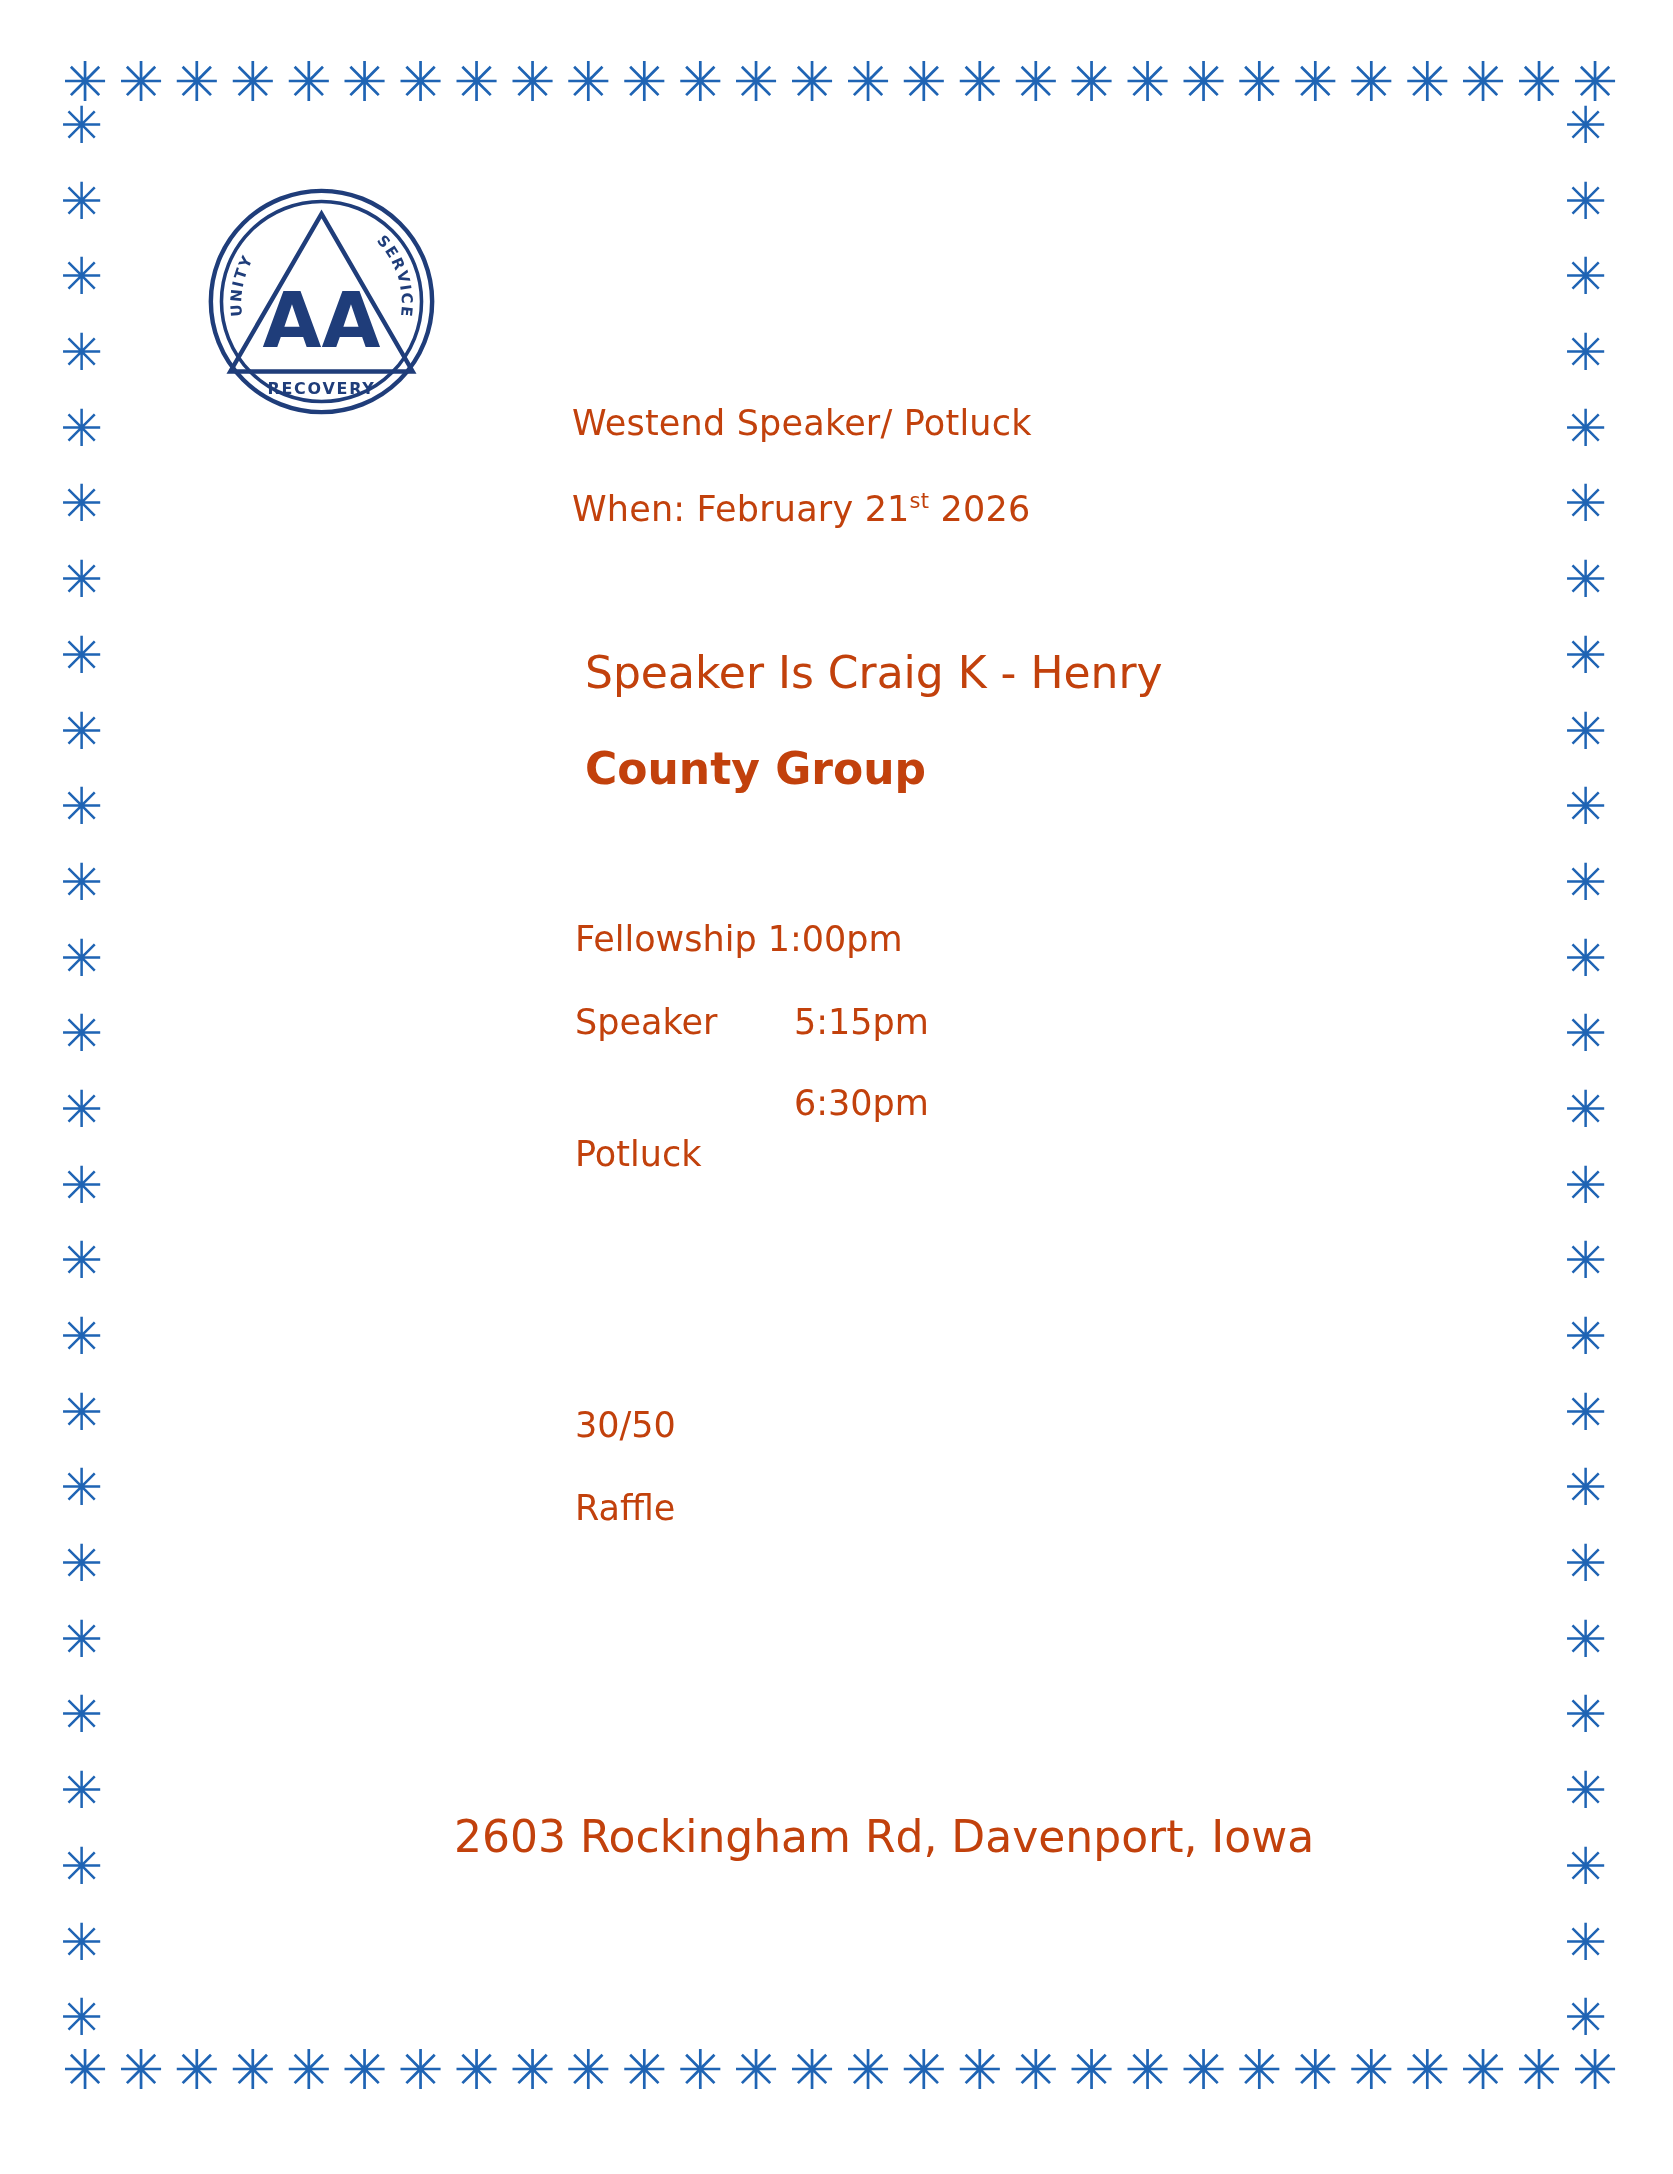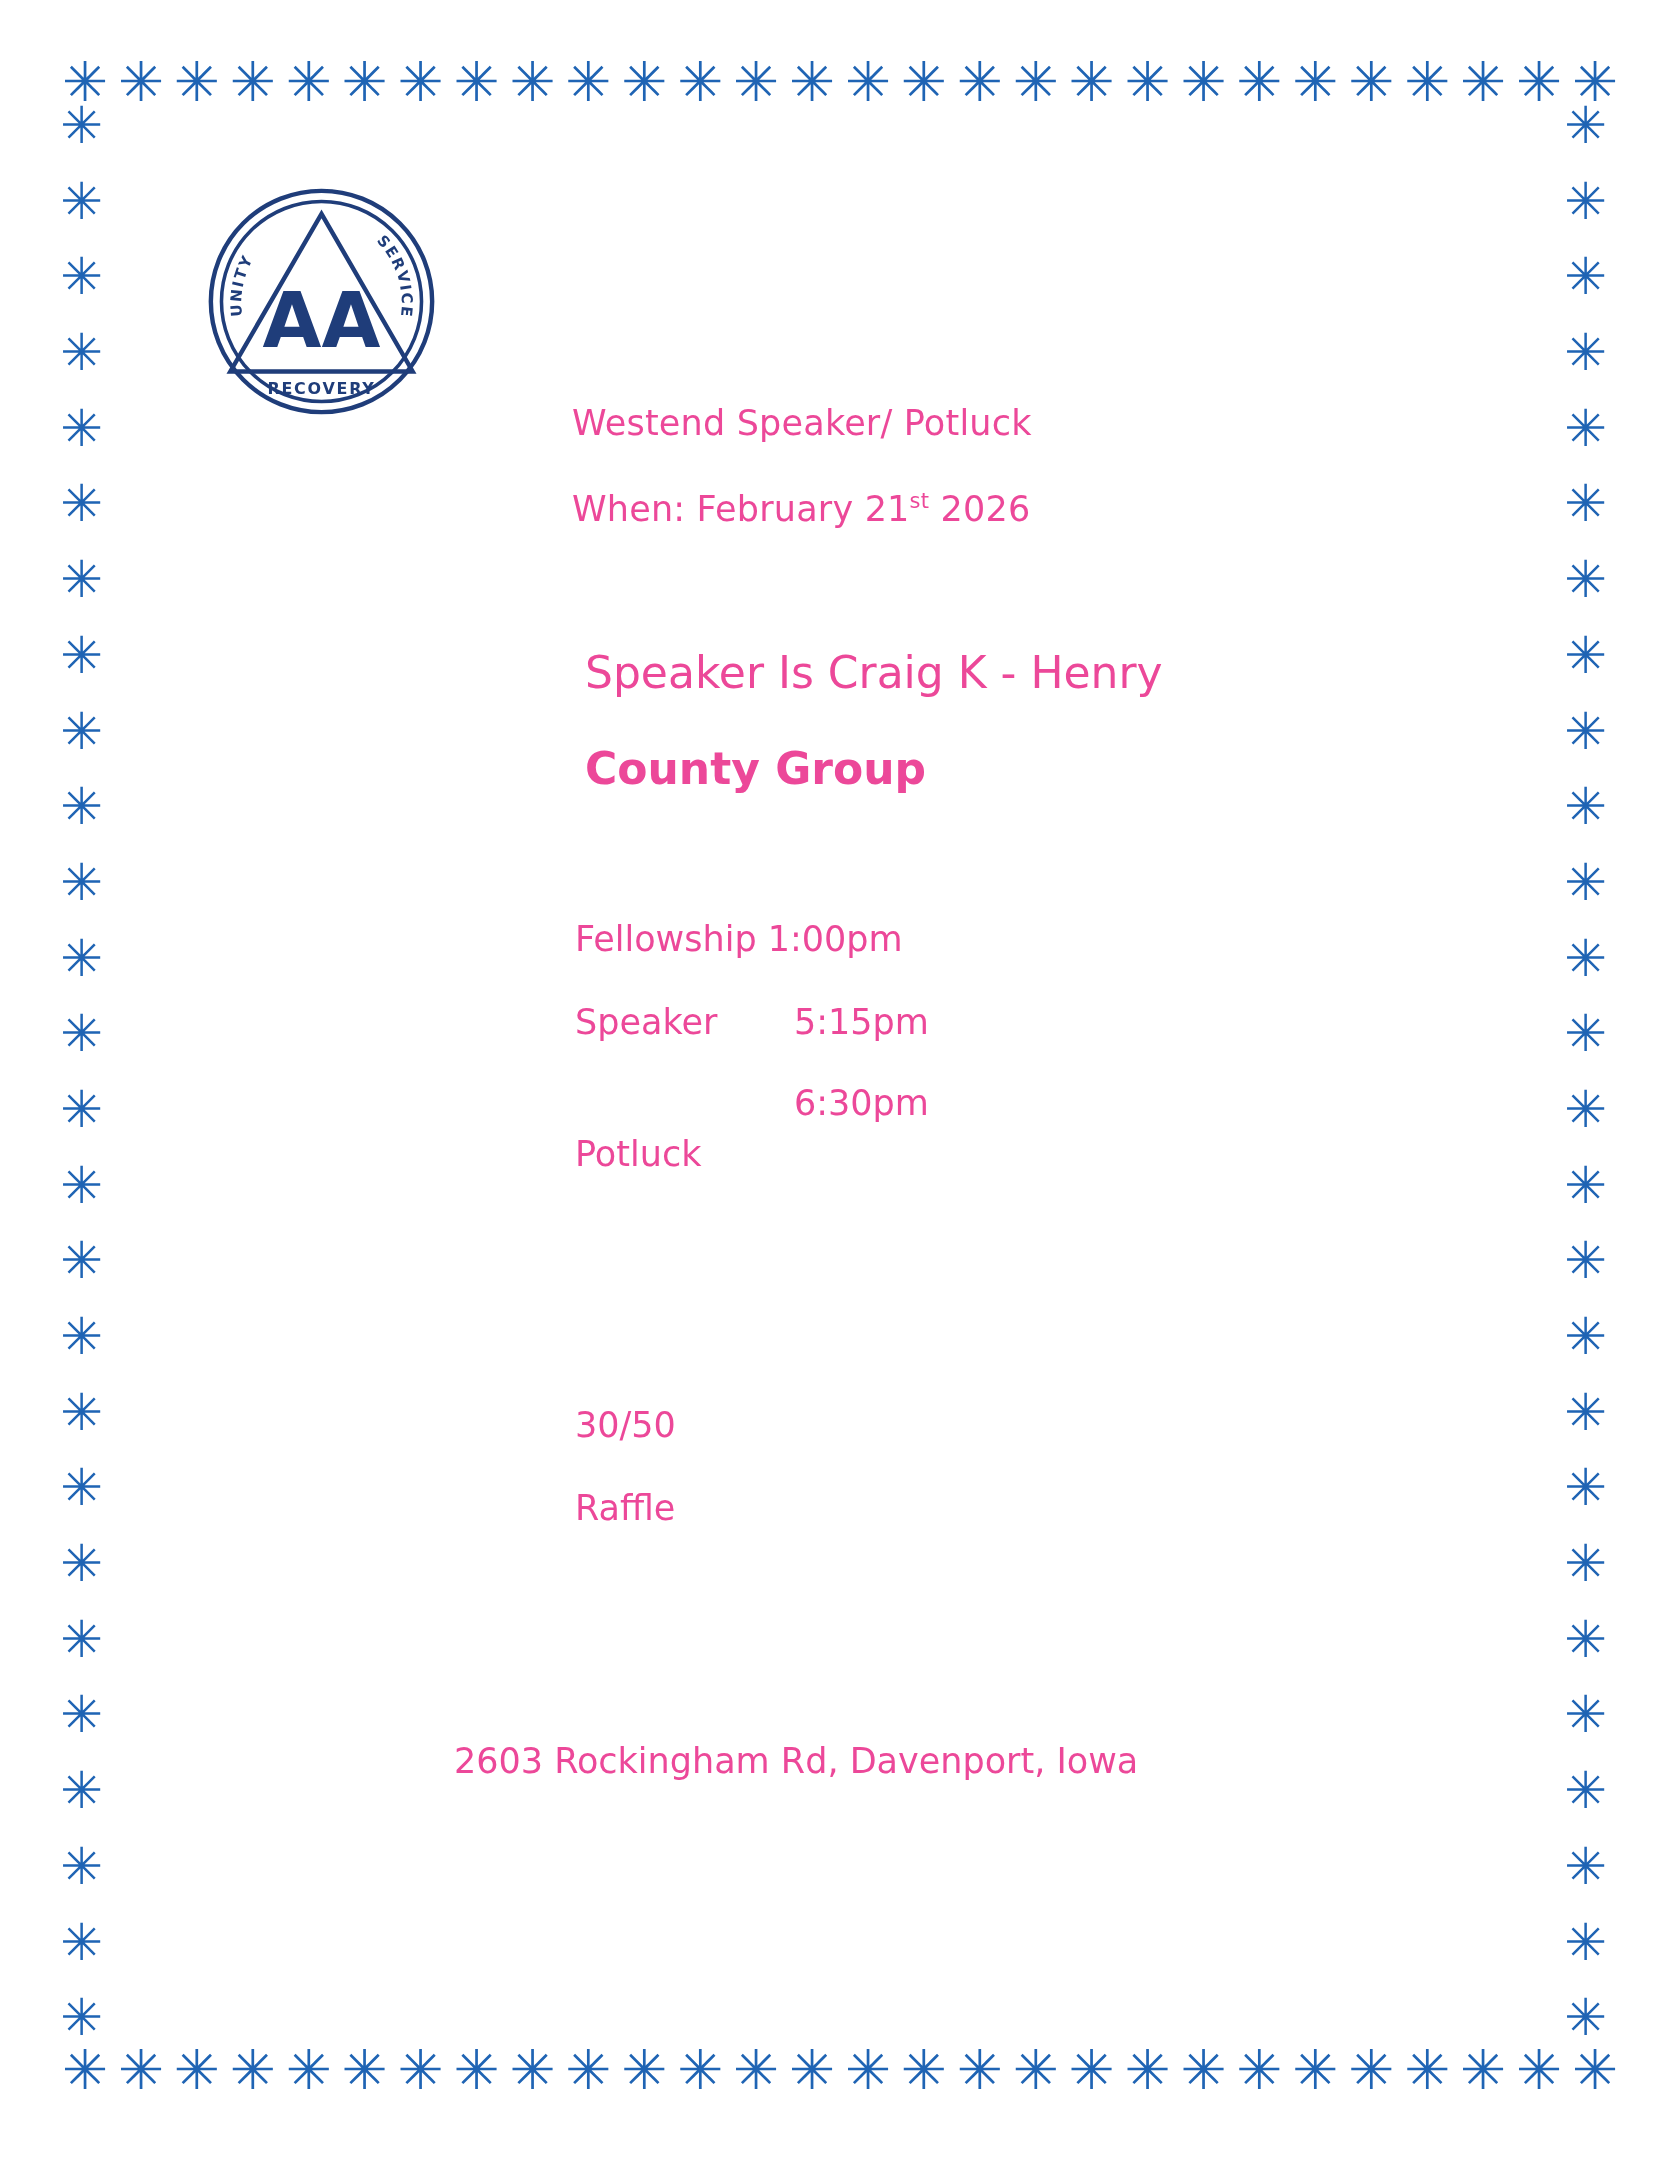--- a/index.html
+++ b/index.html
@@ -64,21 +64,21 @@
     position: absolute;
     left: 202px;
     top: 182px;
     width: 239px;
     height: 239px;
   }
 
   
   .txt {
     position: absolute;
-    color: #ec4899;
+    color: #c2410c;
     white-space: nowrap;
   }
   .line-title {
     font-size: 35px;
     letter-spacing: 0.2px;
   }
   .line-big {
     font-size: 44px;
   }
   .line-mid {
@@ -94,21 +94,21 @@
   .t-spk1    { left: 585px; top: 647px; text-align: right; }
   .t-spk2    { left: 585px; top: 743px; font-weight: bold; }
   .t-fellow  { left: 575px; top: 919px; }
   .t-speaker-lbl  { left: 575px; top: 1002px; }
   .t-speaker-time { left: 794px; top: 1002px; }
   .t-potluck-lbl  { left: 575px; top: 1134px; }
   .t-potluck-time { left: 794px; top: 1083px; }
   .t-bring   { left: 575px; top: 1248px; }
   .t-5050    { left: 575px; top: 1405px; }
   .t-raffle  { left: 575px; top: 1488px; }
-  .t-address { left: 454px; top: 1741px; font-size: 35px; }
+  .t-address { left: 454px; top: 1811px; font-size: 44px; }
 </style>
 </head>
 <body>
 
 <div class="page">
 
   <div class="border-row top" id="border-top">
       <span class="ast">✳</span>
       <span class="ast">✳</span>
       <span class="ast">✳</span>

